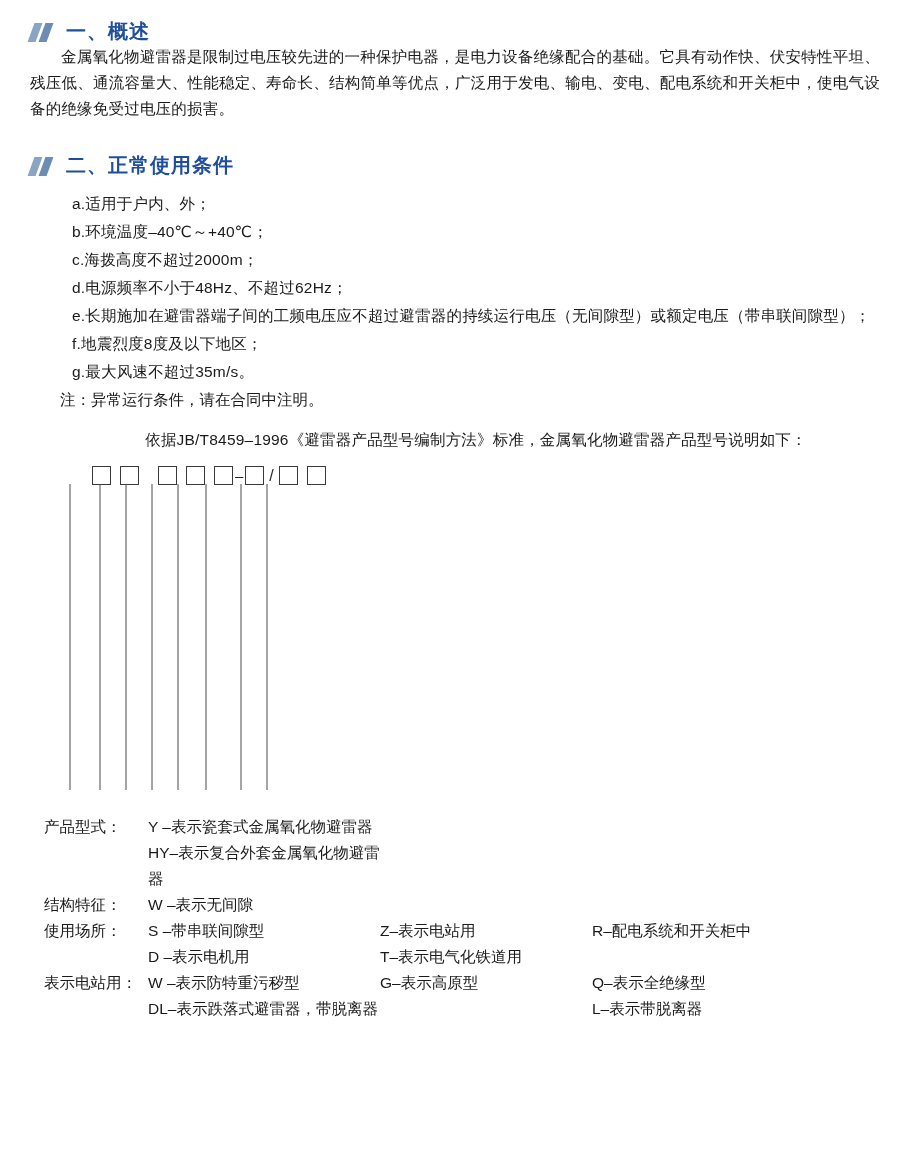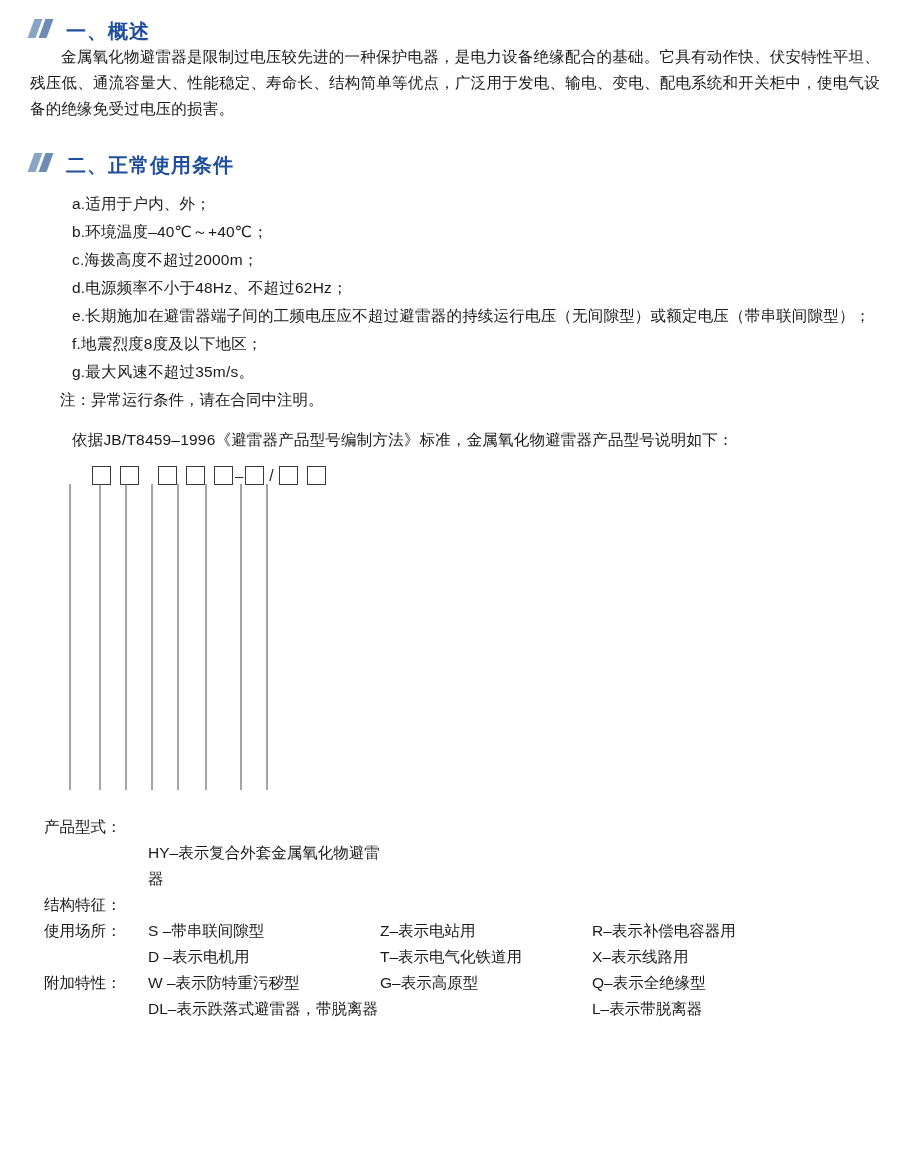--- a/index.html
+++ b/index.html
@@ -17,21 +17,21 @@
   .page {
     position: relative;
     width: 910px;
     height: 1154px;
     box-sizing: border-box;
     padding: 0 30px;
   }
   
   .section-head {
     display: flex;
-    align-items: flex-start;
+    align-items: flex-end;
     gap: 10px;
   }
   .head-mark {
     width: 26px;
     height: 22px;
     position: relative;
     flex: 0 0 auto;
   }
   .head-mark span {
     position: absolute;
@@ -81,20 +81,21 @@
   .s1 { margin-top: 18px; }
   .s2 { margin-top: 0; }
   .s3 { margin-top: 30px; }
   .s4 { margin-top: 12px; }
 
   .intro-line {
     font-size: 15.5px;
     line-height: 28px;
     padding-left: 42px;
     letter-spacing: 0.2px;
+    text-align: center;
   }
 
   
   .diagram {
     position: relative;
     height: 330px;
     margin-top: 6px;
   }
   .boxes {
     position: absolute;
@@ -239,45 +240,46 @@
       
       
       
     </div>
   </div>
 
   <div class="legend">
 
     <div class="legend-row">
       <span class="legend-key">产品型式：</span>
+      <span class="legend-c1">Y  –表示瓷套式金属氧化物避雷器</span>
     </div>
     <div class="legend-row">
       <span class="legend-key"></span>
       <span class="legend-c1">HY–表示复合外套金属氧化物避雷器</span>
     </div>
 
     <div class="legend-row">
       <span class="legend-key">结构特征：</span>
+      <span class="legend-c1">W  –表示无间隙</span>
     </div>
 
     <div class="legend-row">
       <span class="legend-key">使用场所：</span>
       <span class="legend-c1">S  –带串联间隙型</span>
       <span class="legend-c2">Z–表示电站用</span>
-      <span class="legend-c3">R–表示补偿电容器用</span>
+      <span class="legend-c3">R–配电系统和开关柜中</span>
     </div>
     <div class="legend-row">
       <span class="legend-key"></span>
       <span class="legend-c1">D  –表示电机用</span>
       <span class="legend-c2">T–表示电气化铁道用</span>
-      <span class="legend-c3">X–表示线路用</span>
-    </div>
-
-    <div class="legend-row">
-      <span class="legend-key">附加特性：</span>
+    </div>
+
+    <div class="legend-row">
+      <span class="legend-key">表示电站用：</span>
       <span class="legend-c1">W  –表示防特重污秽型</span>
       <span class="legend-c2">G–表示高原型</span>
       <span class="legend-c3">Q–表示全绝缘型</span>
     </div>
     <div class="legend-row">
       <span class="legend-key"></span>
       <span class="legend-c1" style="width:444px;">DL–表示跌落式避雷器，带脱离器</span>
       <span class="legend-c3">L–表示带脱离器</span>
     </div>
   </div>

